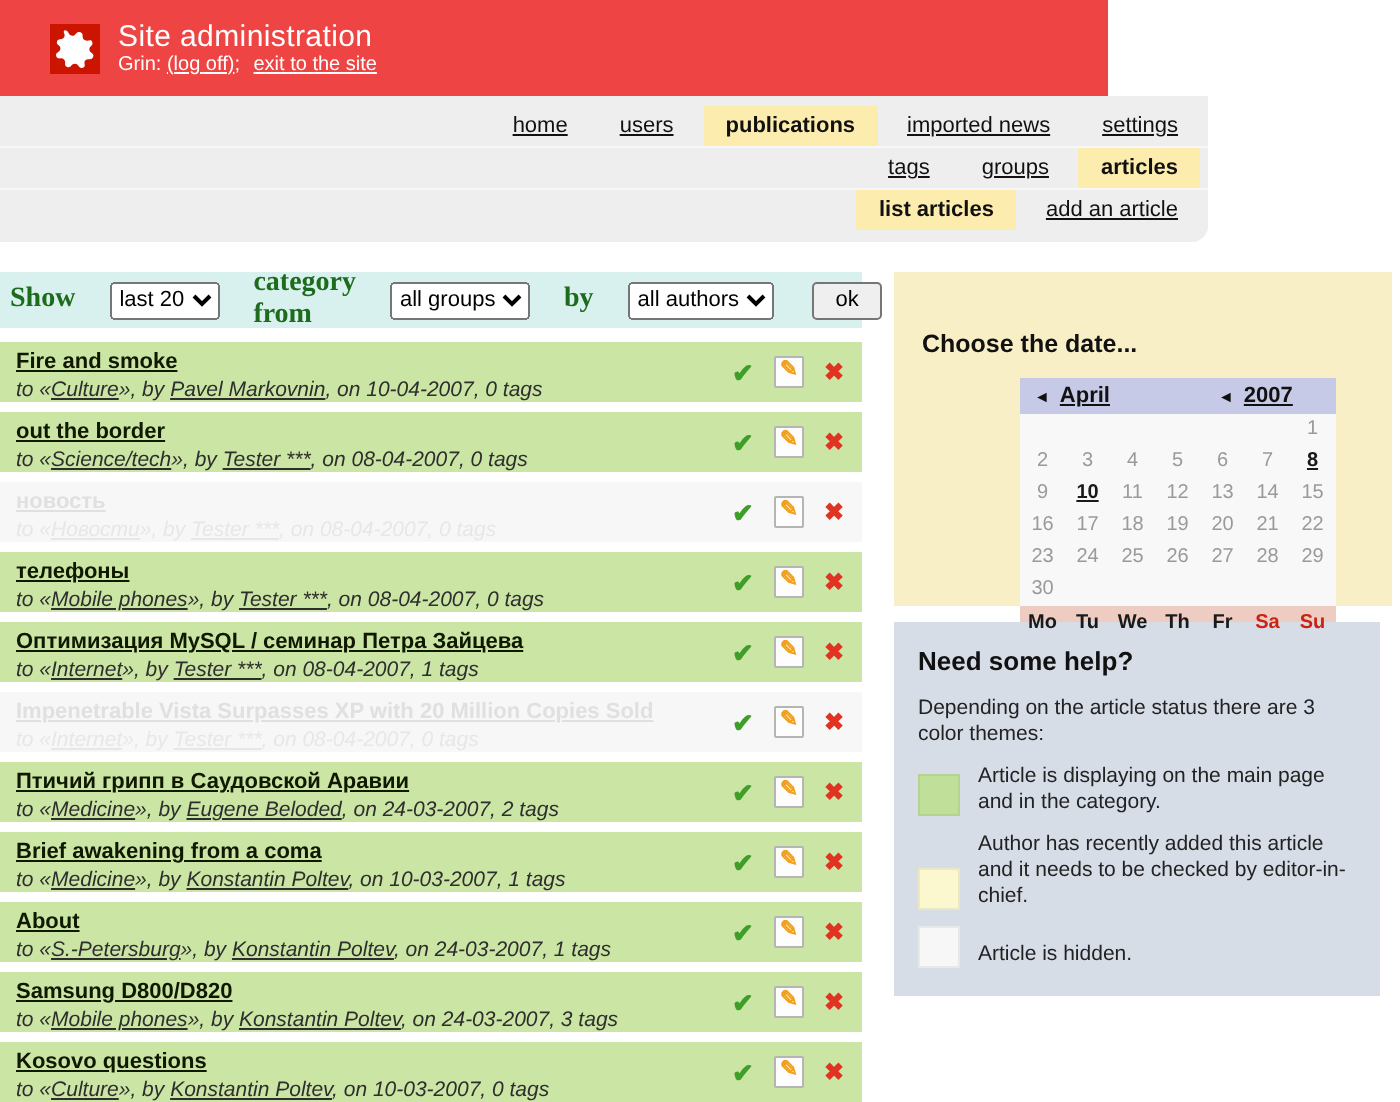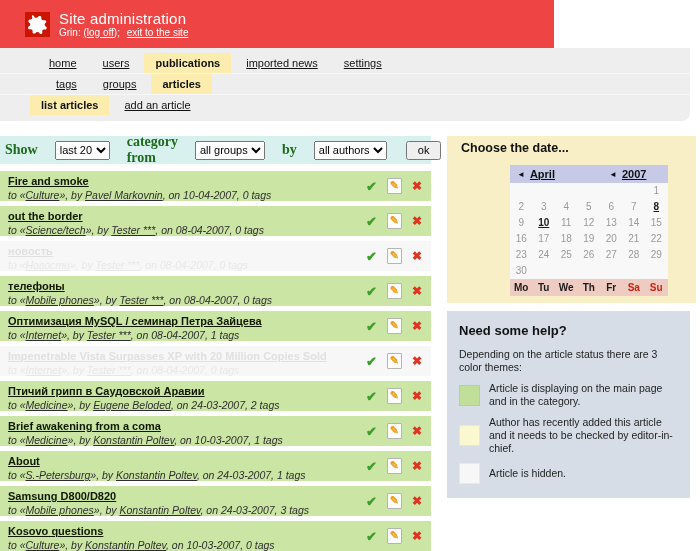--- a/index.html
+++ b/index.html
@@ -8,21 +8,21 @@
 
   
   .topbar{background:#ef4444;height:48px;width:554px;display:flex;align-items:center;}
   .logo{width:25px;height:25px;margin:0 9px 0 25px;flex:none;}
   .app-title{color:#fff;font-size:15px;letter-spacing:.2px;line-height:16px;}
   .app-sub{color:#fff;font-size:10px;margin-top:0;}
   .app-sub a{color:#fff;text-decoration:underline;}
   .app-sub .sep{margin-right:4px;}
 
   
-  .navblock{background:#eee;width:690px;padding:5px 0 6px;border-radius:0 0 8px 0;}
+  .navblock{background:#eee;width:604px;padding:5px 0 6px;border-radius:0 0 8px 0;text-align:right;}
   .nav-row{height:20px;line-height:20px;font-size:11px;white-space:nowrap;}
   .nav-row + .nav-row{border-top:1px solid #f7f7f7;}
   .nav-row-1{padding-left:38px;}
   .nav-row-2{padding-left:45px;}
   .nav-row-3{padding-left:30px;}
   .nav-item{color:#111;text-decoration:underline;margin-right:4px;padding:4px 11px;}
   .nav-item.active{font-weight:bold;text-decoration:none;background:#fcedae;}
 
   
   main{display:flex;padding-top:15px;}
@@ -48,40 +48,40 @@
   .article-meta{font-size:10.5px;font-style:italic;color:#2e2e2e;line-height:12px;white-space:nowrap;}
   .article-meta a{color:#2e2e2e;text-decoration:underline;}
   .hiddenrow .article-title{color:#e0e0e0;}
   .hiddenrow .article-meta, .hiddenrow .article-meta a{color:#e7e7e7;}
   .row-actions{display:flex;gap:10px;align-items:center;margin-right:3px;flex:none;}
   .icon-check{color:#3f9e2a;font-weight:bold;font-size:13px;line-height:13px;}
   .icon-edit{display:inline-block;width:13px;height:14px;background:#fdfdfd;border:1px solid #b5b5b5;border-radius:1px;color:#f0a01e;font-size:11px;line-height:13px;text-align:center;font-weight:bold;}
   .icon-delete{color:#e03321;font-weight:bold;font-size:12px;line-height:12px;}
 
   
-  .calendar-panel{background:#f9efc7;box-sizing:border-box;height:167px;padding:5px 0 0 14px;}
+  .calendar-panel{background:#f9efc7;box-sizing:border-box;height:167px;padding:29px 0 0 14px;}
   .panel-title{font-weight:bold;font-size:12.5px;color:#111;}
   .cal-table{width:158px;margin:10px 28px 0 auto;background:#f8f8f8;}
   .cal-head{background:#c6cae6;display:flex;align-items:center;height:18px;font-size:11px;font-weight:bold;}
   .cal-head a{color:#111;text-decoration:underline;}
   .cal-arrow{font-size:8px;color:#333;margin:0 5px 0 7px;text-decoration:none !important;}
   .cal-head .half{display:flex;align-items:center;}
   .cal-head .half-month{width:92px;}
   .cal-grid{display:grid;grid-template-columns:repeat(7,22.5px);}
   .cal-day{height:16px;line-height:16px;font-size:10px;color:#9a9a9a;text-align:center;}
   .cal-day.link{color:#1a1a1a;font-weight:bold;text-decoration:underline;}
   .cal-weekdays{display:grid;grid-template-columns:repeat(7,22.5px);background:#eeccc2;height:17px;}
   .cal-wd{font-size:10px;font-weight:bold;color:#1a1a1a;text-align:center;line-height:17px;}
   .cal-wd.weekend{color:#cc2211;}
 
   
   .help-panel{background:#d7dde7;box-sizing:border-box;margin-top:8px;padding:12px 12px 14px;width:243px;}
   .help-title{font-weight:bold;font-size:13px;color:#111;}
   .help-intro{font-size:10.5px;color:#222;margin-top:10px;line-height:13px;}
-  .help-item{display:flex;gap:9px;margin-top:8px;align-items:center;}
+  .help-item{display:flex;gap:9px;margin-top:8px;align-items:flex-end;}
   .help-swatch{width:19px;height:19px;flex:none;border:1px solid rgba(0,0,0,0.06);}
   .help-text{font-size:10.5px;color:#222;line-height:13px;}
 </style>
 </head>
 <body>
 
 <header class="topbar">
   <span class="logo">
     <svg viewBox="0 0 24 24" width="25" height="25">
       <rect width="24" height="24" fill="#cc1500"></rect>

